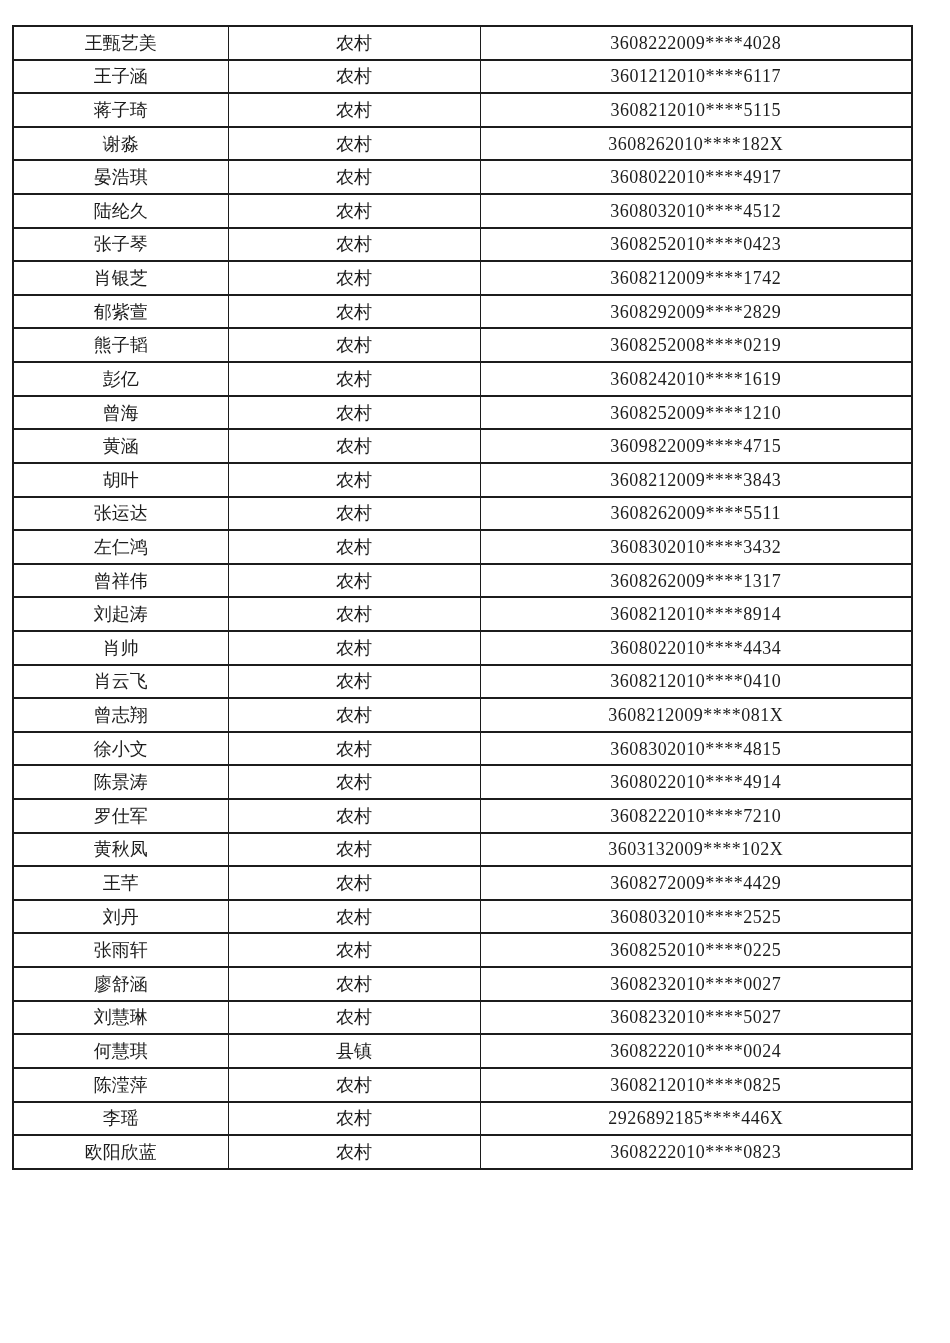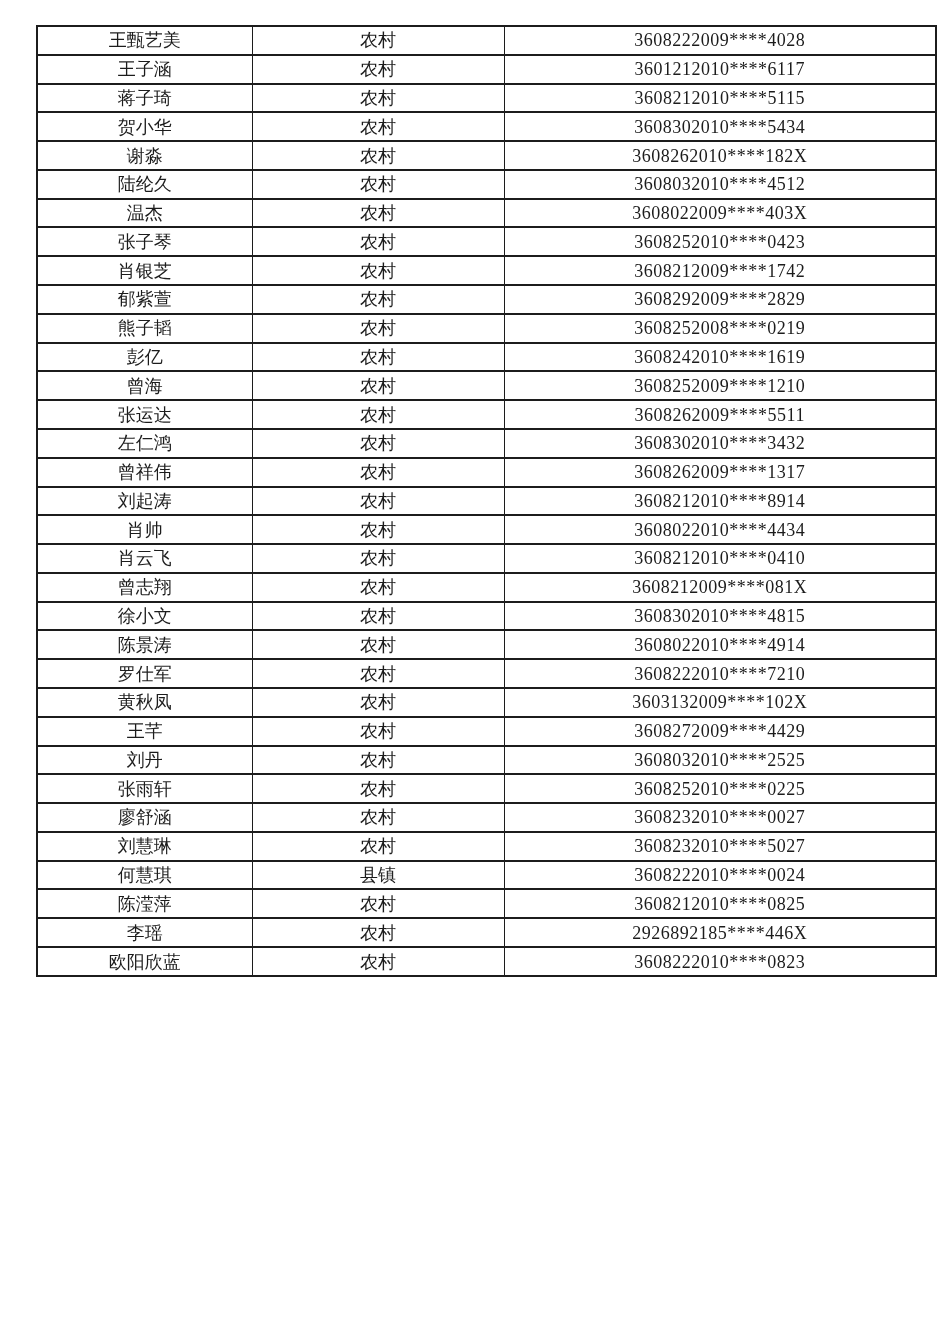--- a/index.html
+++ b/index.html
@@ -14,24 +14,24 @@
     font-family: "Liberation Serif", "DejaVu Serif", serif;
     color: #1a1a1a;
   }
   .page {
     position: absolute;
     inset: 0;
     background: #ffffff;
   }
   table.roster {
     position: absolute;
-    left: 36px;
+    left: 12px;
     top: 25px;
     width: 899px;
-    height: 952px;
+    height: 1145px;
     border-collapse: collapse;
     table-layout: fixed;
     background: #ffffff;
   }
   table.roster, table.roster td {
     border: 1px solid #1c1c1c;
   }
   table.roster td {
     border-top-width: 2px;
     border-bottom-width: 2px;
@@ -74,40 +74,35 @@
     <td class="col-name">王子涵</td>
     <td class="col-res">农村</td>
     <td class="col-id">3601212010****6117</td>
   </tr>
         <tr>
     <td class="col-name">蒋子琦</td>
     <td class="col-res">农村</td>
     <td class="col-id">3608212010****5115</td>
   </tr>
         <tr>
-    <td class="col-name">贺小华</td>
-    <td class="col-res">农村</td>
-    <td class="col-id">3608302010****5434</td>
-  </tr>
-        <tr>
     <td class="col-name">谢淼</td>
     <td class="col-res">农村</td>
     <td class="col-id">3608262010****182X</td>
   </tr>
         <tr>
+    <td class="col-name">晏浩琪</td>
+    <td class="col-res">农村</td>
+    <td class="col-id">3608022010****4917</td>
+  </tr>
+        <tr>
     <td class="col-name">陆纶久</td>
     <td class="col-res">农村</td>
     <td class="col-id">3608032010****4512</td>
   </tr>
         <tr>
-    <td class="col-name">温杰</td>
-    <td class="col-res">农村</td>
-    <td class="col-id">3608022009****403X</td>
-  </tr>
-        <tr>
     <td class="col-name">张子琴</td>
     <td class="col-res">农村</td>
     <td class="col-id">3608252010****0423</td>
   </tr>
         <tr>
     <td class="col-name">肖银芝</td>
     <td class="col-res">农村</td>
     <td class="col-id">3608212009****1742</td>
   </tr>
         <tr>
@@ -122,20 +117,30 @@
   </tr>
         <tr>
     <td class="col-name">彭亿</td>
     <td class="col-res">农村</td>
     <td class="col-id">3608242010****1619</td>
   </tr>
         <tr>
     <td class="col-name">曾海</td>
     <td class="col-res">农村</td>
     <td class="col-id">3608252009****1210</td>
+  </tr>
+        <tr>
+    <td class="col-name">黄涵</td>
+    <td class="col-res">农村</td>
+    <td class="col-id">3609822009****4715</td>
+  </tr>
+        <tr>
+    <td class="col-name">胡叶</td>
+    <td class="col-res">农村</td>
+    <td class="col-id">3608212009****3843</td>
   </tr>
         <tr>
     <td class="col-name">张运达</td>
     <td class="col-res">农村</td>
     <td class="col-id">3608262009****5511</td>
   </tr>
         <tr>
     <td class="col-name">左仁鸿</td>
     <td class="col-res">农村</td>
     <td class="col-id">3608302010****3432</td>

